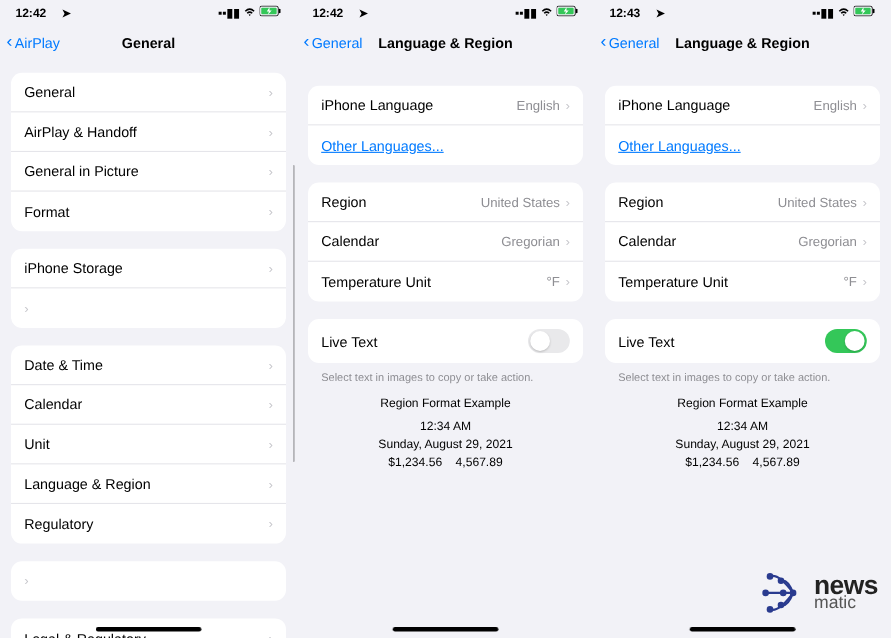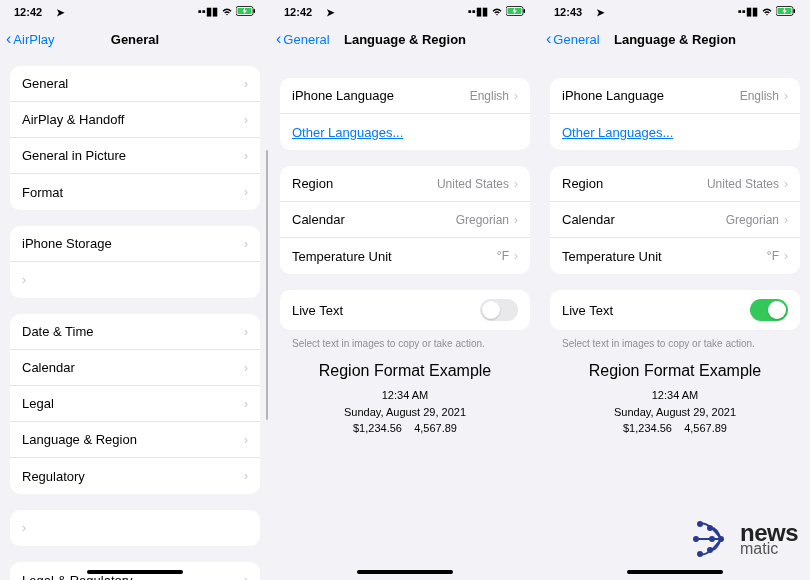--- a/index.html
+++ b/index.html
@@ -96,21 +96,21 @@
       padding: 4px 12px 10px;
       margin-top: -12px;
     }
     .example {
       text-align: center;
       font-size: 11px;
       color: #000;
       line-height: 1.5;
     }
     .example-title {
-      font-size: 16px;
+      font-size: 11px;
       margin-bottom: 4px;
     }
     .switch {
       width: 38px; height: 22px; border-radius: 11px;
       position: relative;
     }
     .switch.off { background: #e9e9eb; }
     .switch.on { background: #34c759; }
     .switch .knob {
       width: 18px; height: 18px; border-radius: 50%;
@@ -217,21 +217,21 @@
     <div class="group">
       <div class="row">
           <span>Date &amp; Time</span>
           <span class="chevron-right">›</span>
         </div>
       <div class="row">
           <span>Calendar</span>
           <span class="chevron-right">›</span>
         </div>
       <div class="row">
-          <span>Legal</span>
+          <span>Unit</span>
           <span class="chevron-right">›</span>
         </div>
       <div class="row">
           <span>Language &amp; Region</span>
           <span class="chevron-right">›</span>
         </div>
       <div class="row">
           <span>Regulatory</span>
           <span class="chevron-right">›</span>
         </div>

